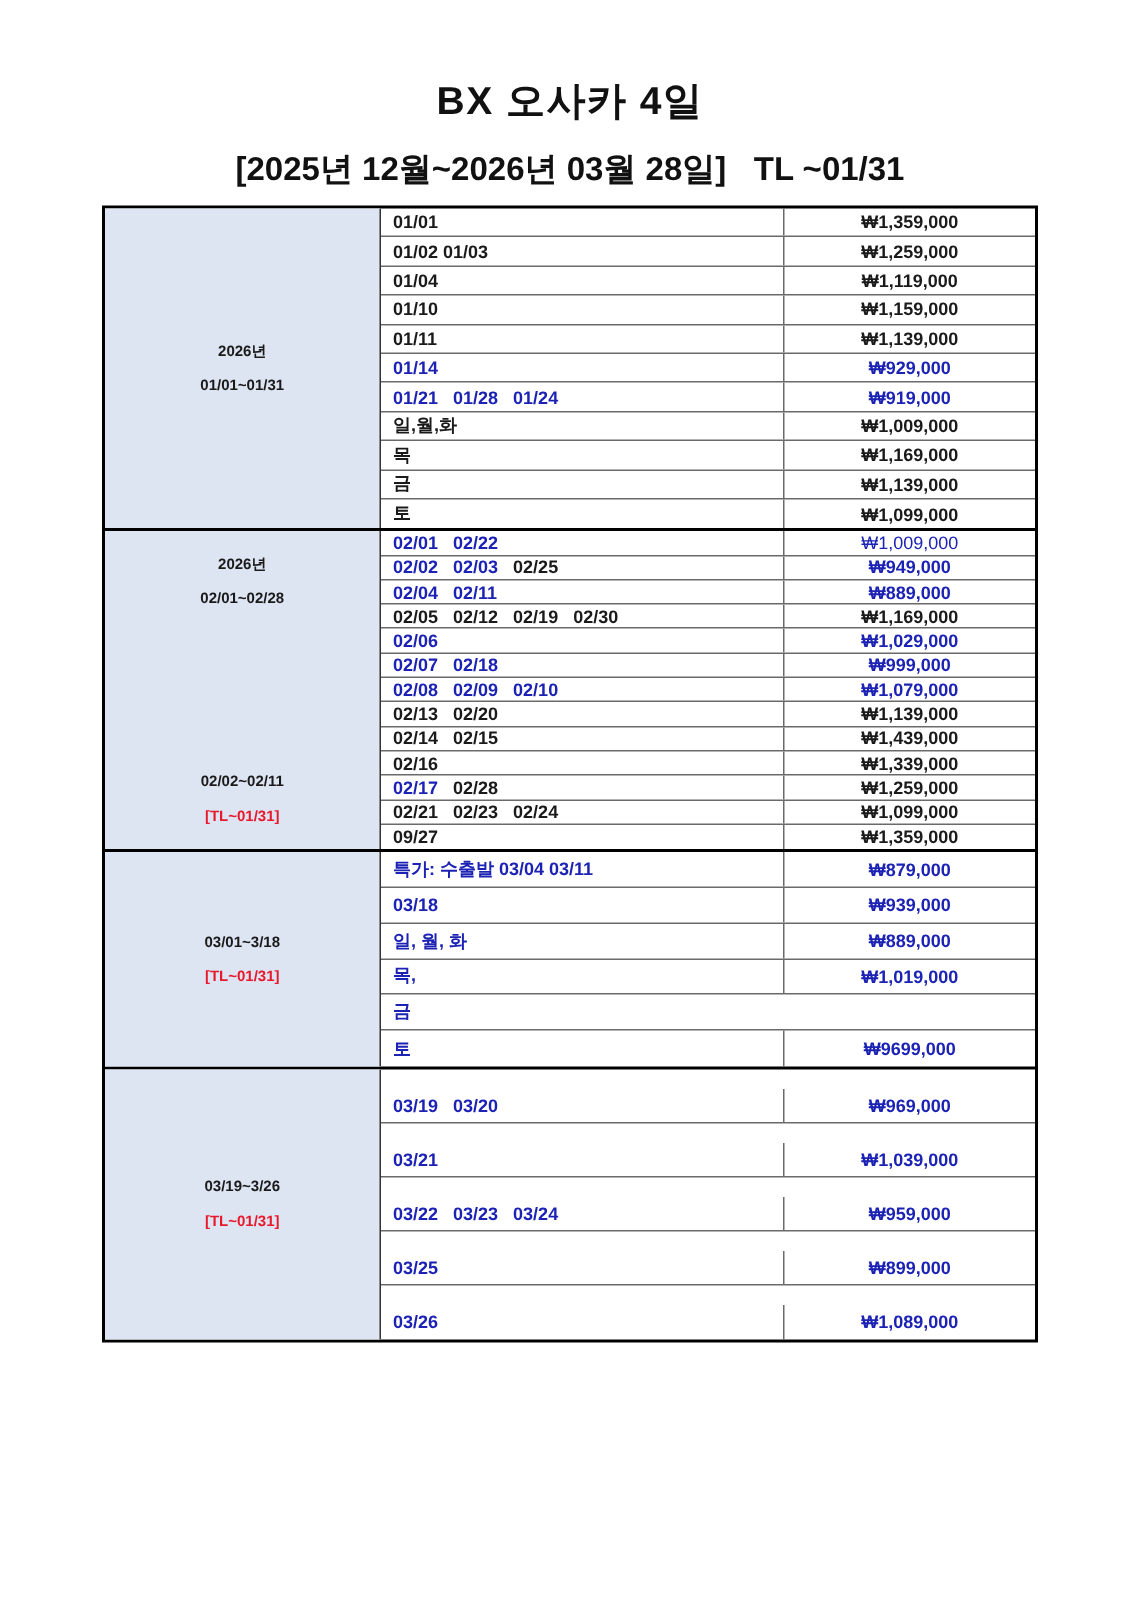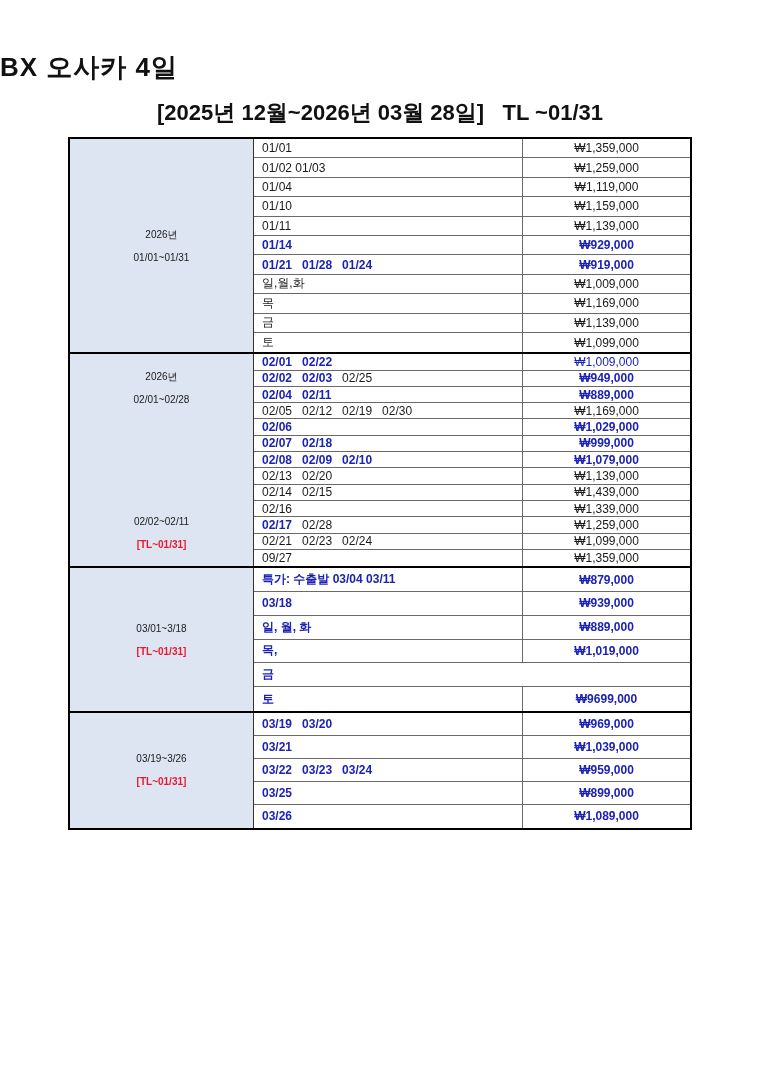--- a/index.html
+++ b/index.html
@@ -16,21 +16,21 @@
     position: relative;
     width: 760px;
     height: 1074px;
     background: #ffffff;
     font-family: "Liberation Sans", "DejaVu Sans", sans-serif;
     color: var(--ink);
     overflow: hidden;
   }
   .title {
     padding-top: 50px;
-    text-align: left;
+    text-align: center;
     font-size: 26px;
     font-weight: bold;
     letter-spacing: 1px;
     color: #111111;
     white-space: pre;
   }
   .subtitle {
     margin-top: 13px;
     text-align: center;
     font-size: 22px;
@@ -65,41 +65,41 @@
   .rows { flex: 1; display: flex; flex-direction: column; }
   .row {
     display: flex;
     align-items: stretch;
     border-bottom: 1px solid var(--grid);
   }
   .row:last-child { border-bottom: none; }
   .s0 .row { height: 19.4px; }
   .s1 .row { height: 16.3px; }
   .s2 .row { height: 23.8px; }
-  .s3 .row { height: 23.0px; }
+  .s3 .row { height: 23.0px; margin-top: 13px; }
   .dcell {
     flex: 1;
     display: flex;
     align-items: center;
     padding-left: 8px;
     white-space: pre;
     font-size: 12px;
     overflow: hidden;
   }
   .pcell {
     width: 168px;
     flex: 0 0 168px;
     border-left: 1px solid var(--grid);
     display: flex;
     align-items: center;
     justify-content: center;
     font-size: 12px;
     white-space: pre;
   }
-  .k   { color: var(--ink); font-weight: normal; text-align: center; }
+  .k   { color: var(--ink); font-weight: bold; text-align: center; }
   .b   { color: var(--blue); font-weight: bold; }
   .br  { color: var(--blue); font-weight: normal; }
   .red { color: var(--red); font-weight: bold; }
 </style>
 </head>
 <body>
 
 <div class="page">
   <div class="title">BX 오사카 4일</div>
   <div class="subtitle">[2025년 12월~2026년 03월 28일]   TL ~01/31</div>

